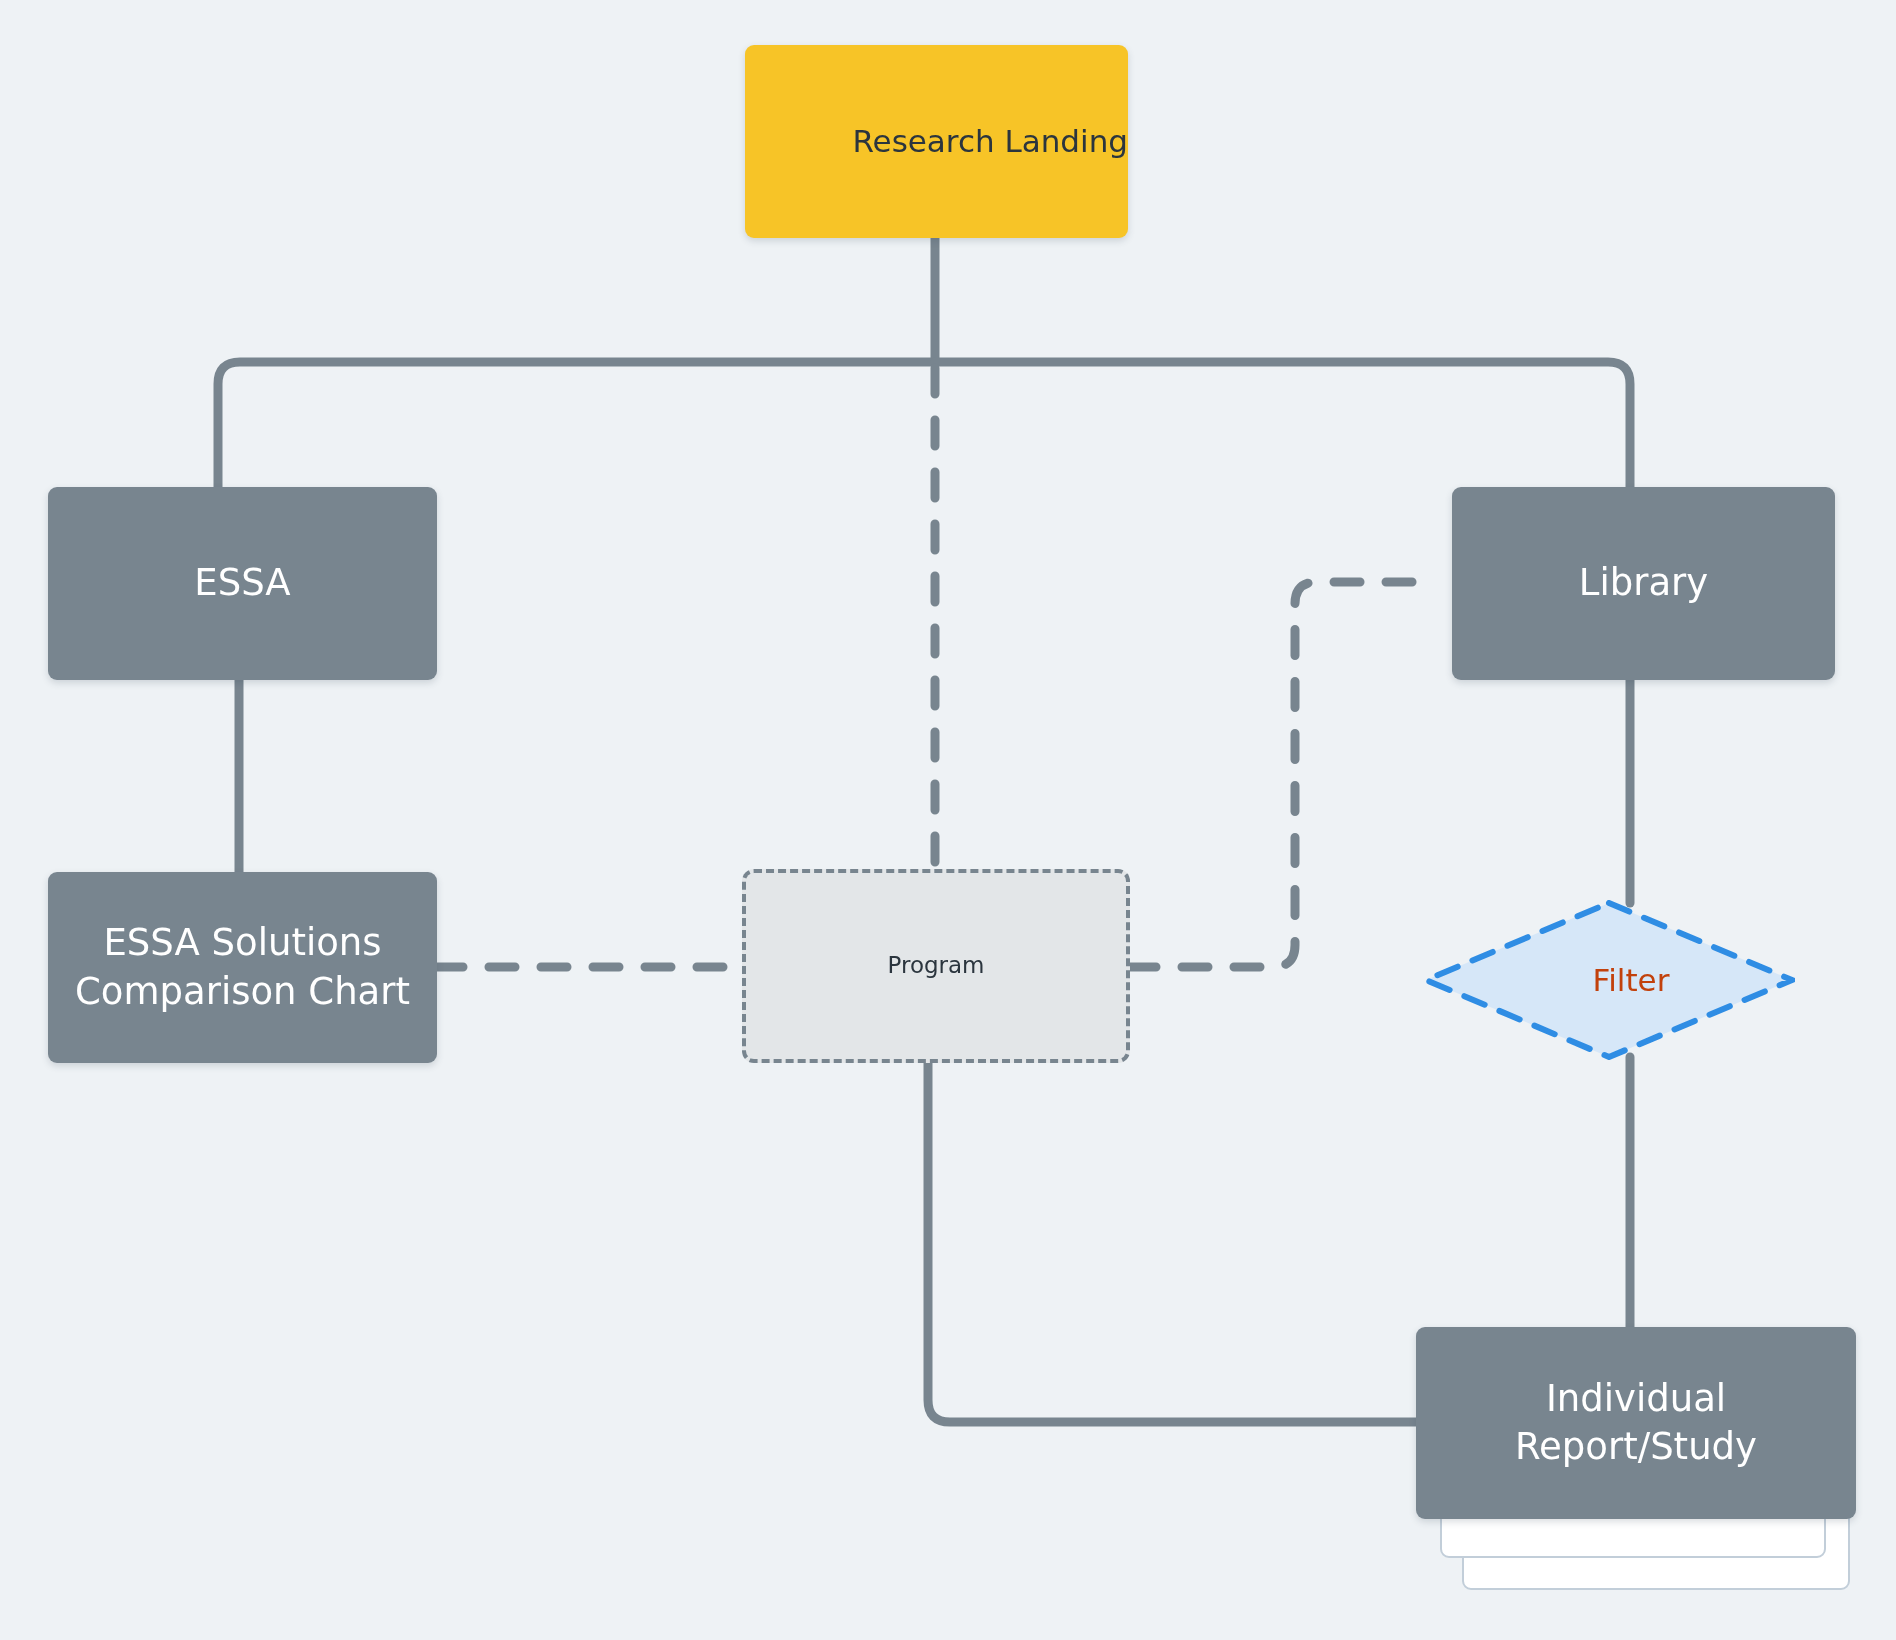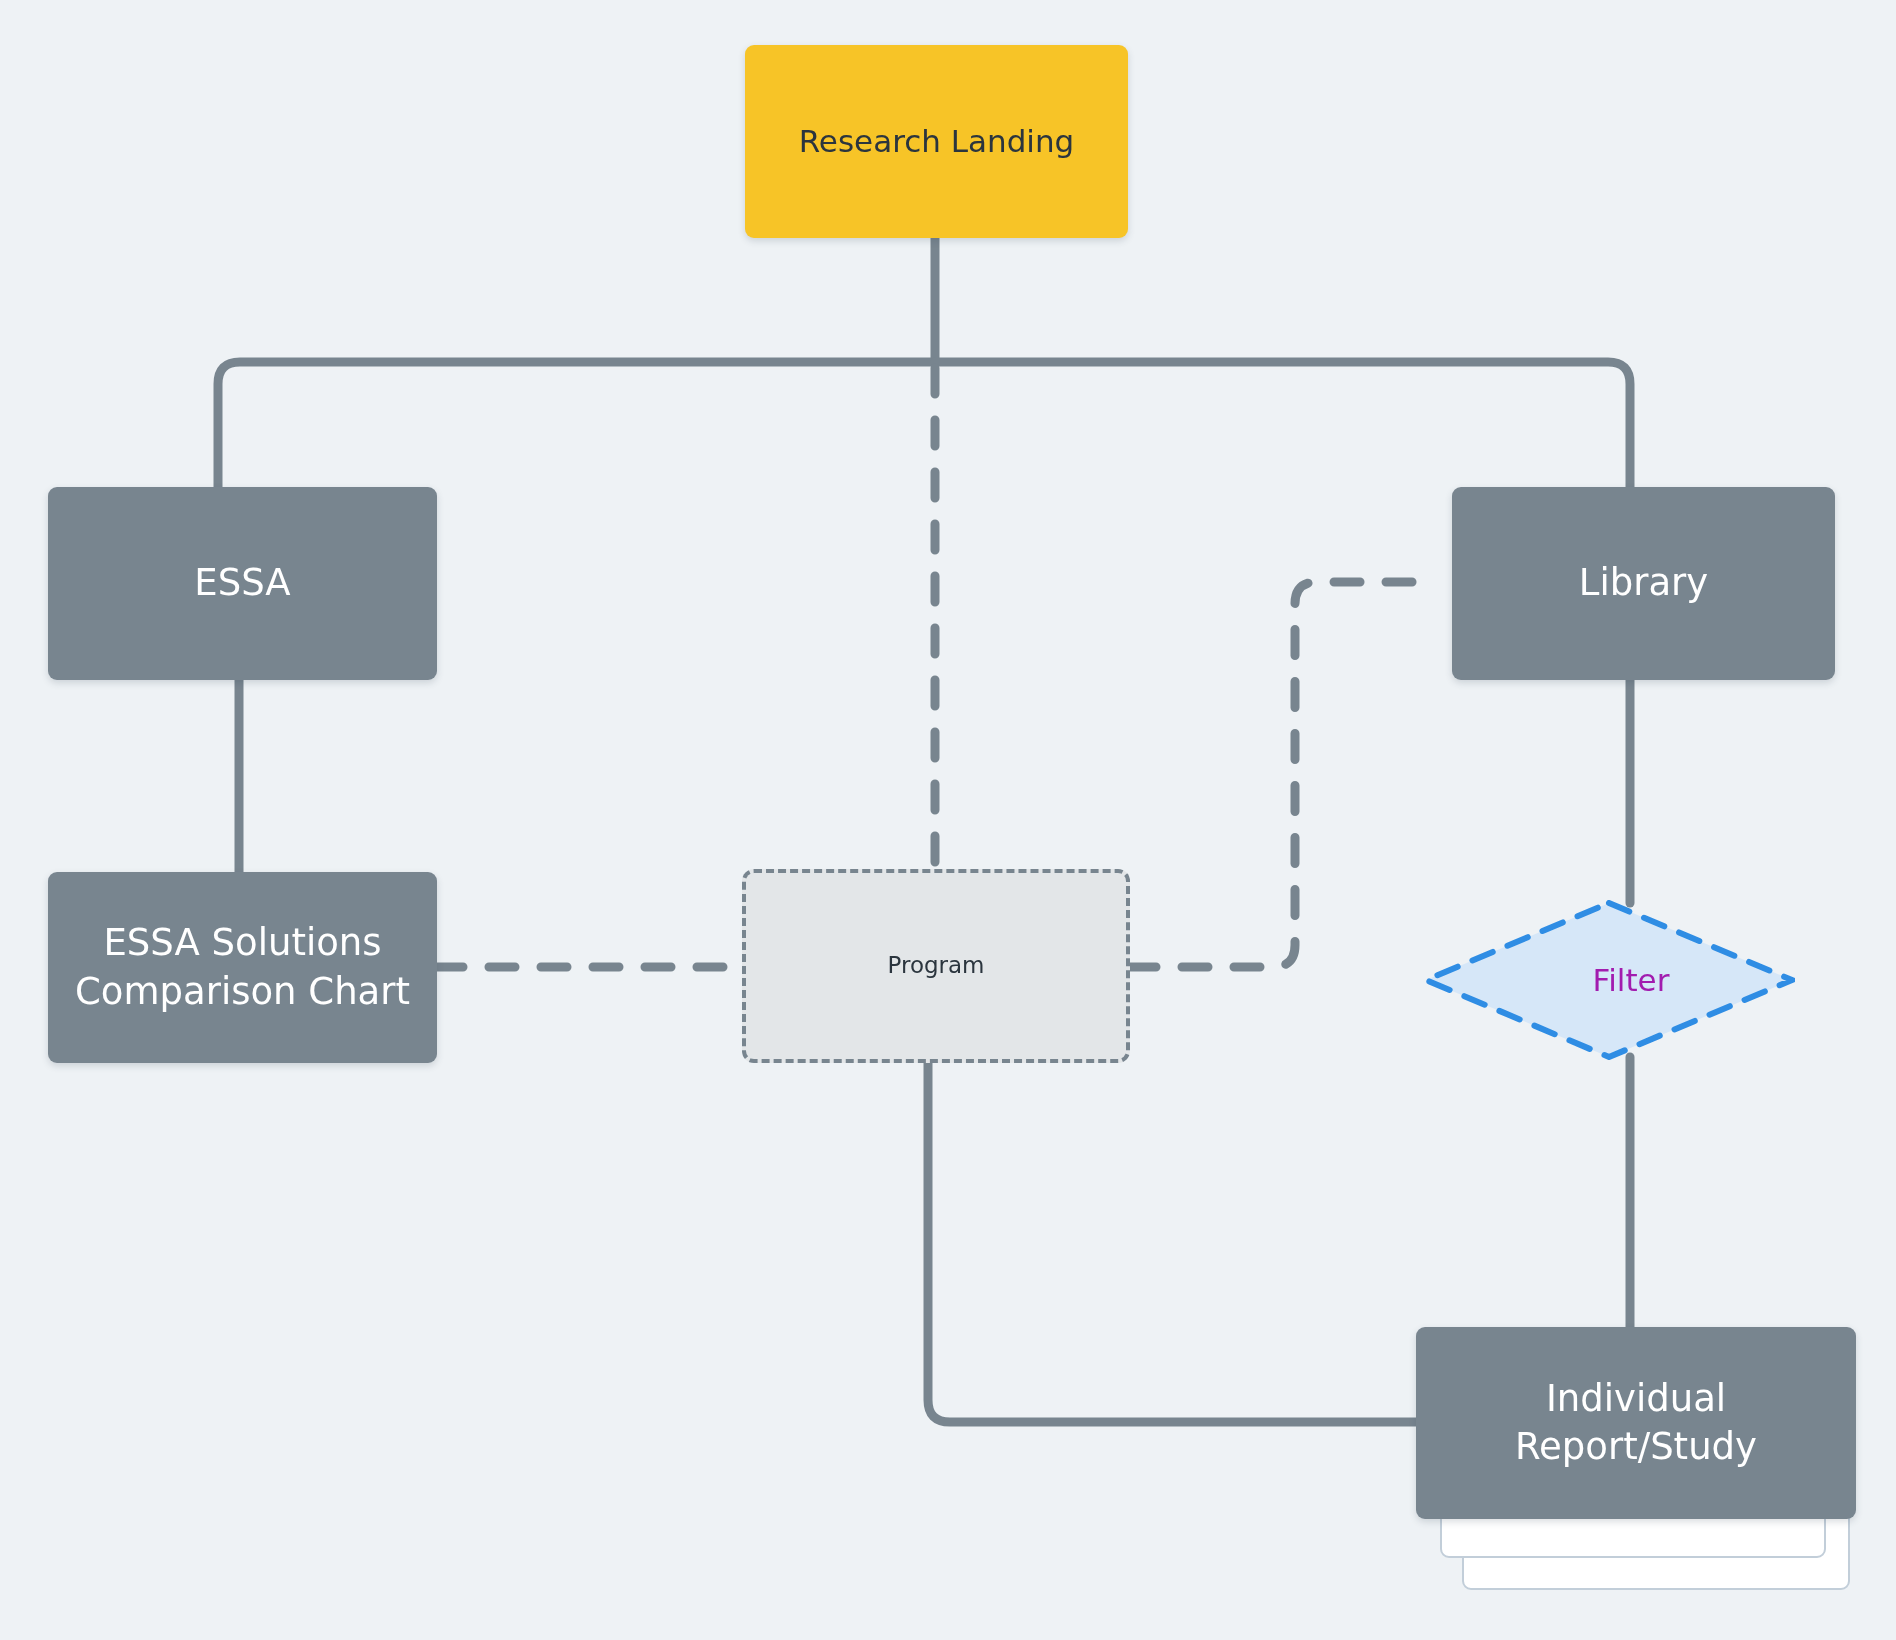--- a/index.html
+++ b/index.html
@@ -51,21 +51,21 @@
     border-radius:9px;
     box-sizing:border-box;
   }
   .diamond-wrap{
     position:absolute;
     display:flex;align-items:center;justify-content:center;
   }
   .diamond-wrap .dlabel{
     position:relative;
     z-index:3;
-    color:#a21caf;
+    color:#c2410c;
     font-size:31px;
     transform:translateX(22px);
   }
   .diamond-wrap svg{position:absolute;left:0;top:0;}
 </style>
 </head>
 <body>
 
 <div id="canvas">
 
@@ -91,21 +91,21 @@
     <g fill="none" stroke="#78858f" stroke-width="9" stroke-linecap="round" stroke-linejoin="round" stroke-dasharray="26 26">
 
       <path d="M 935,368 L 935,869"></path>
 
       <path d="M 437,967 L 742,967"></path>
 
       <path d="M 1130,967 L 1273,967 Q 1295,967 1295,945 L 1295,604 Q 1295,582 1317,582 L 1417,582"></path>
     </g>
   </svg>
 
-  <div class="node node-rect node-yellow" style="left:745px;top:45px;width:383px;height:193px;">
+  <div class="node node-rect node-yellow" style="left:745px;top:45px;width:383px;height:193px;justify-content:flex-end;">
     <span>Research Landing</span>
   </div>
 
   <div class="node node-rect node-gray" style="left:48px;top:487px;width:389px;height:193px;">
     <span>ESSA</span>
   </div>
 
   <div class="node node-rect node-gray" style="left:1417px;top:487px;width:383px;height:193px;margin-left:35px;">
     <span>Library</span>
   </div>

